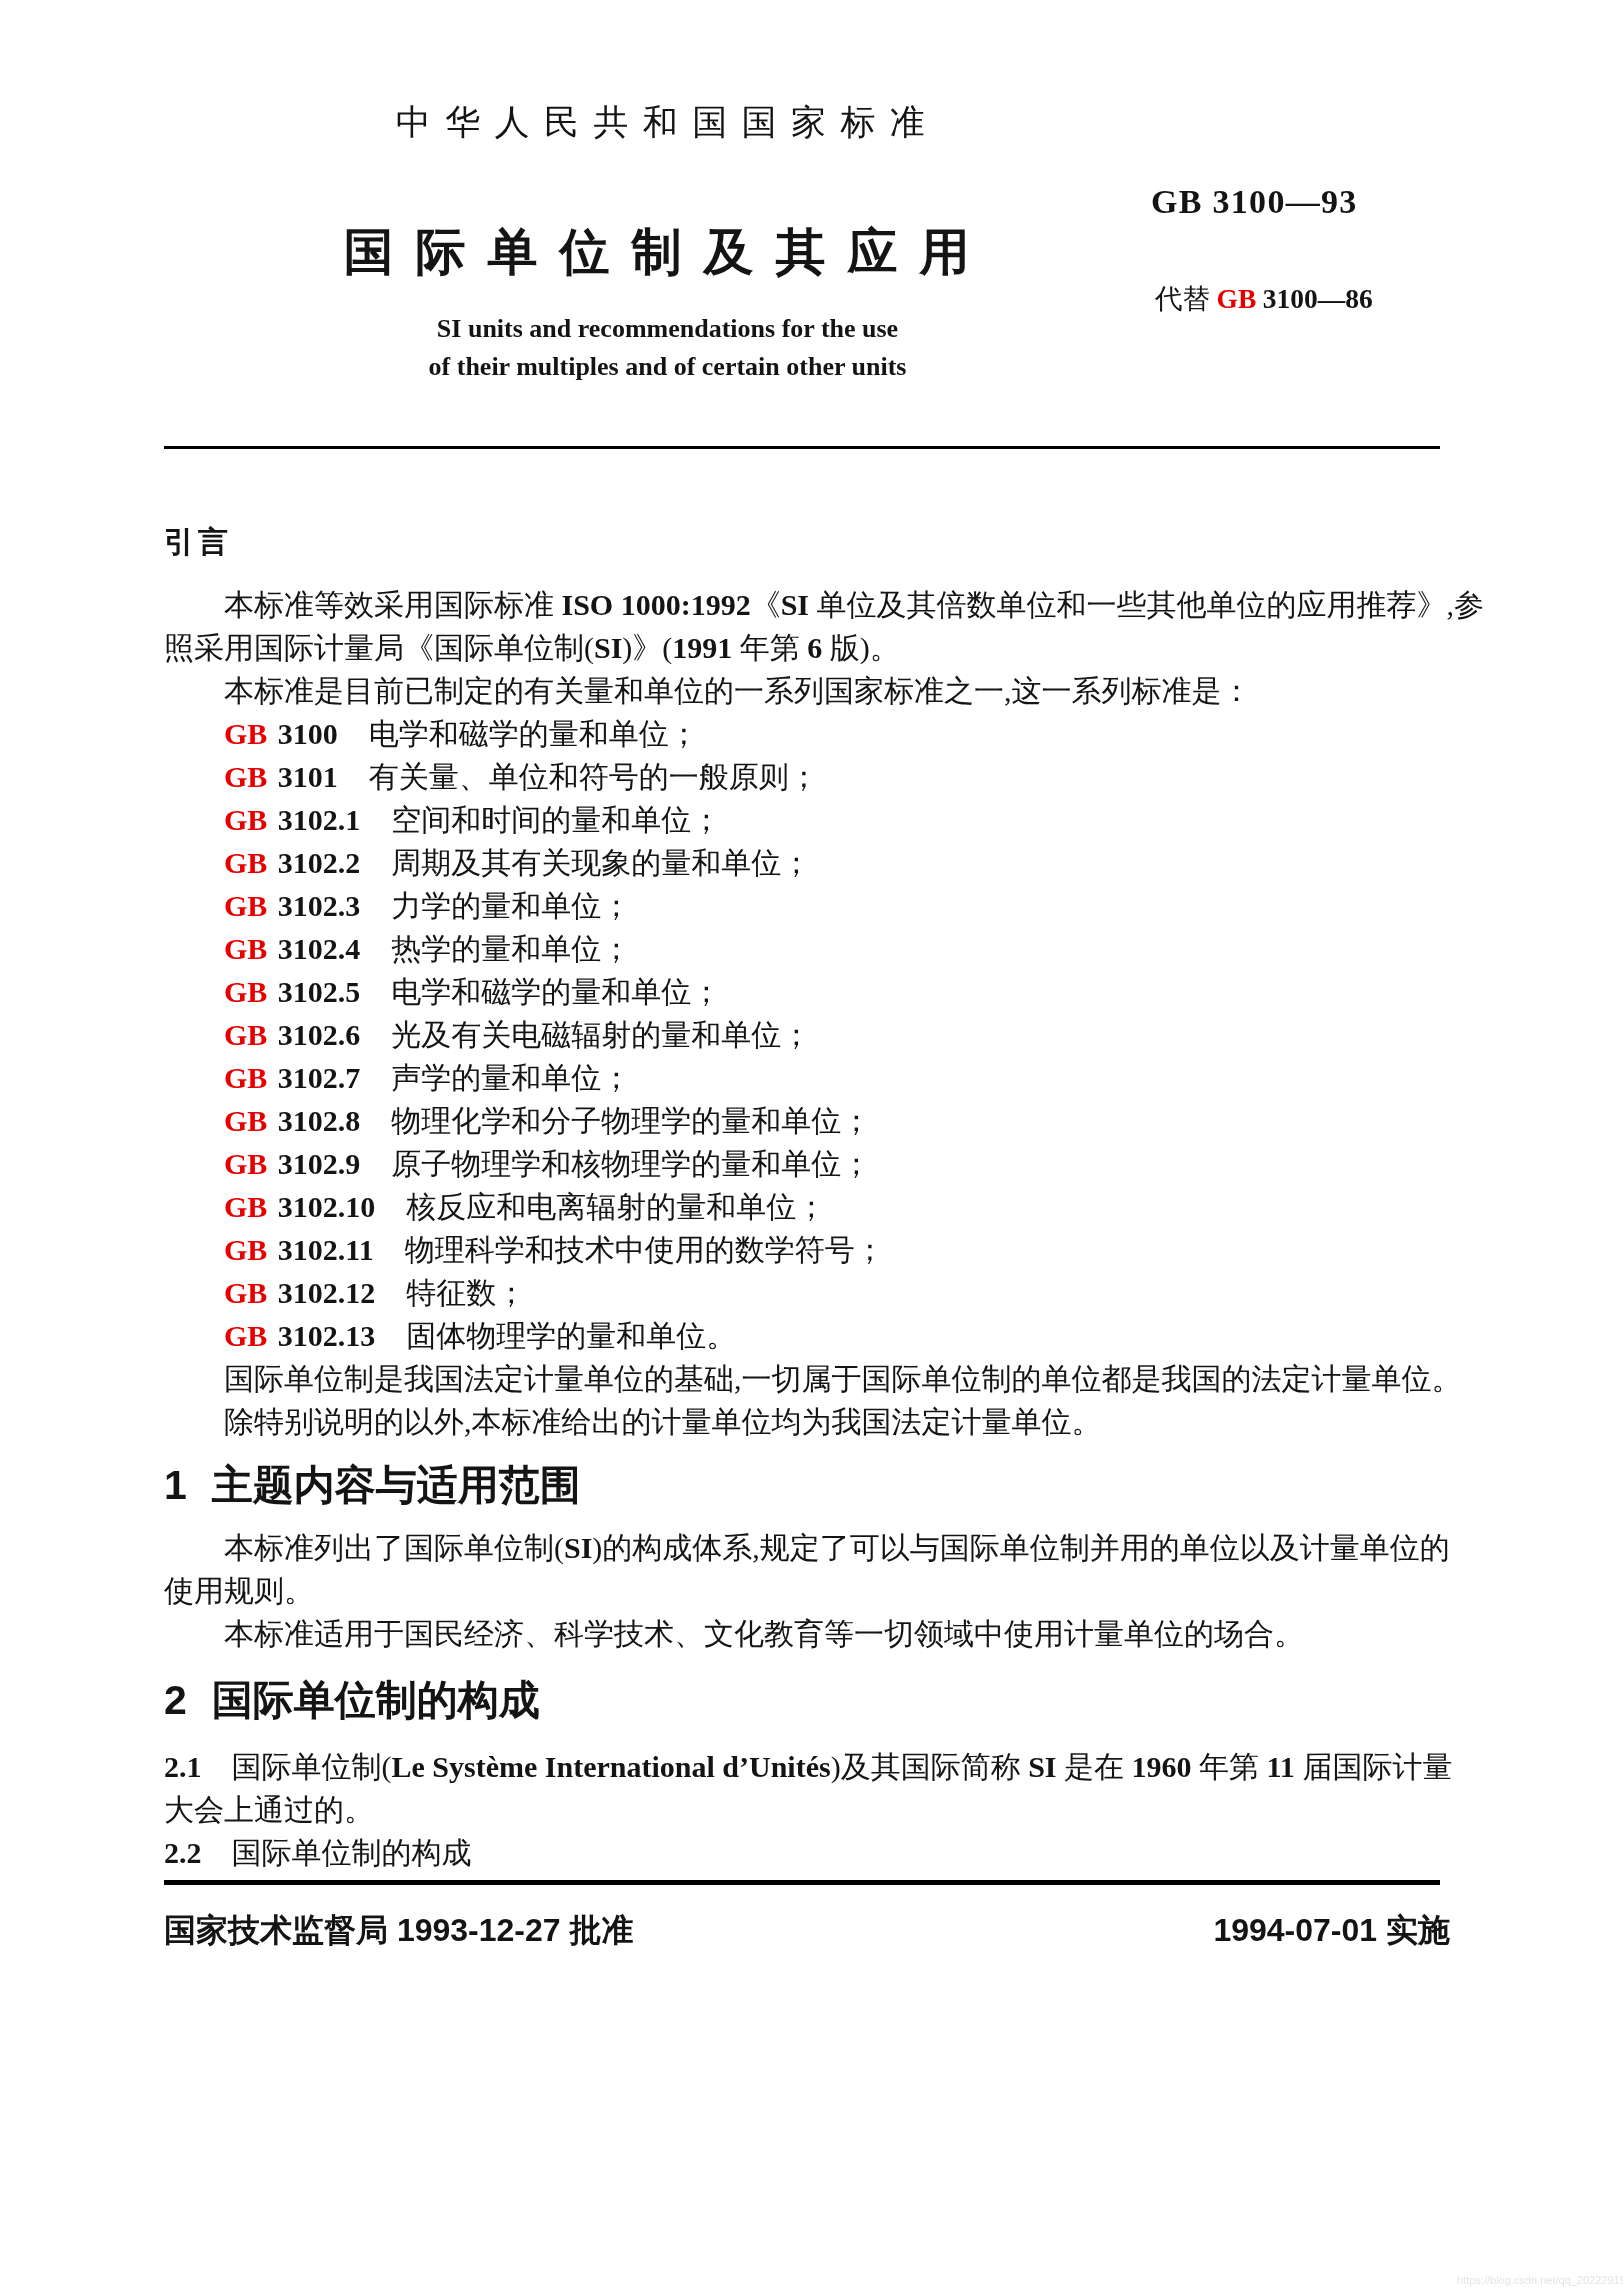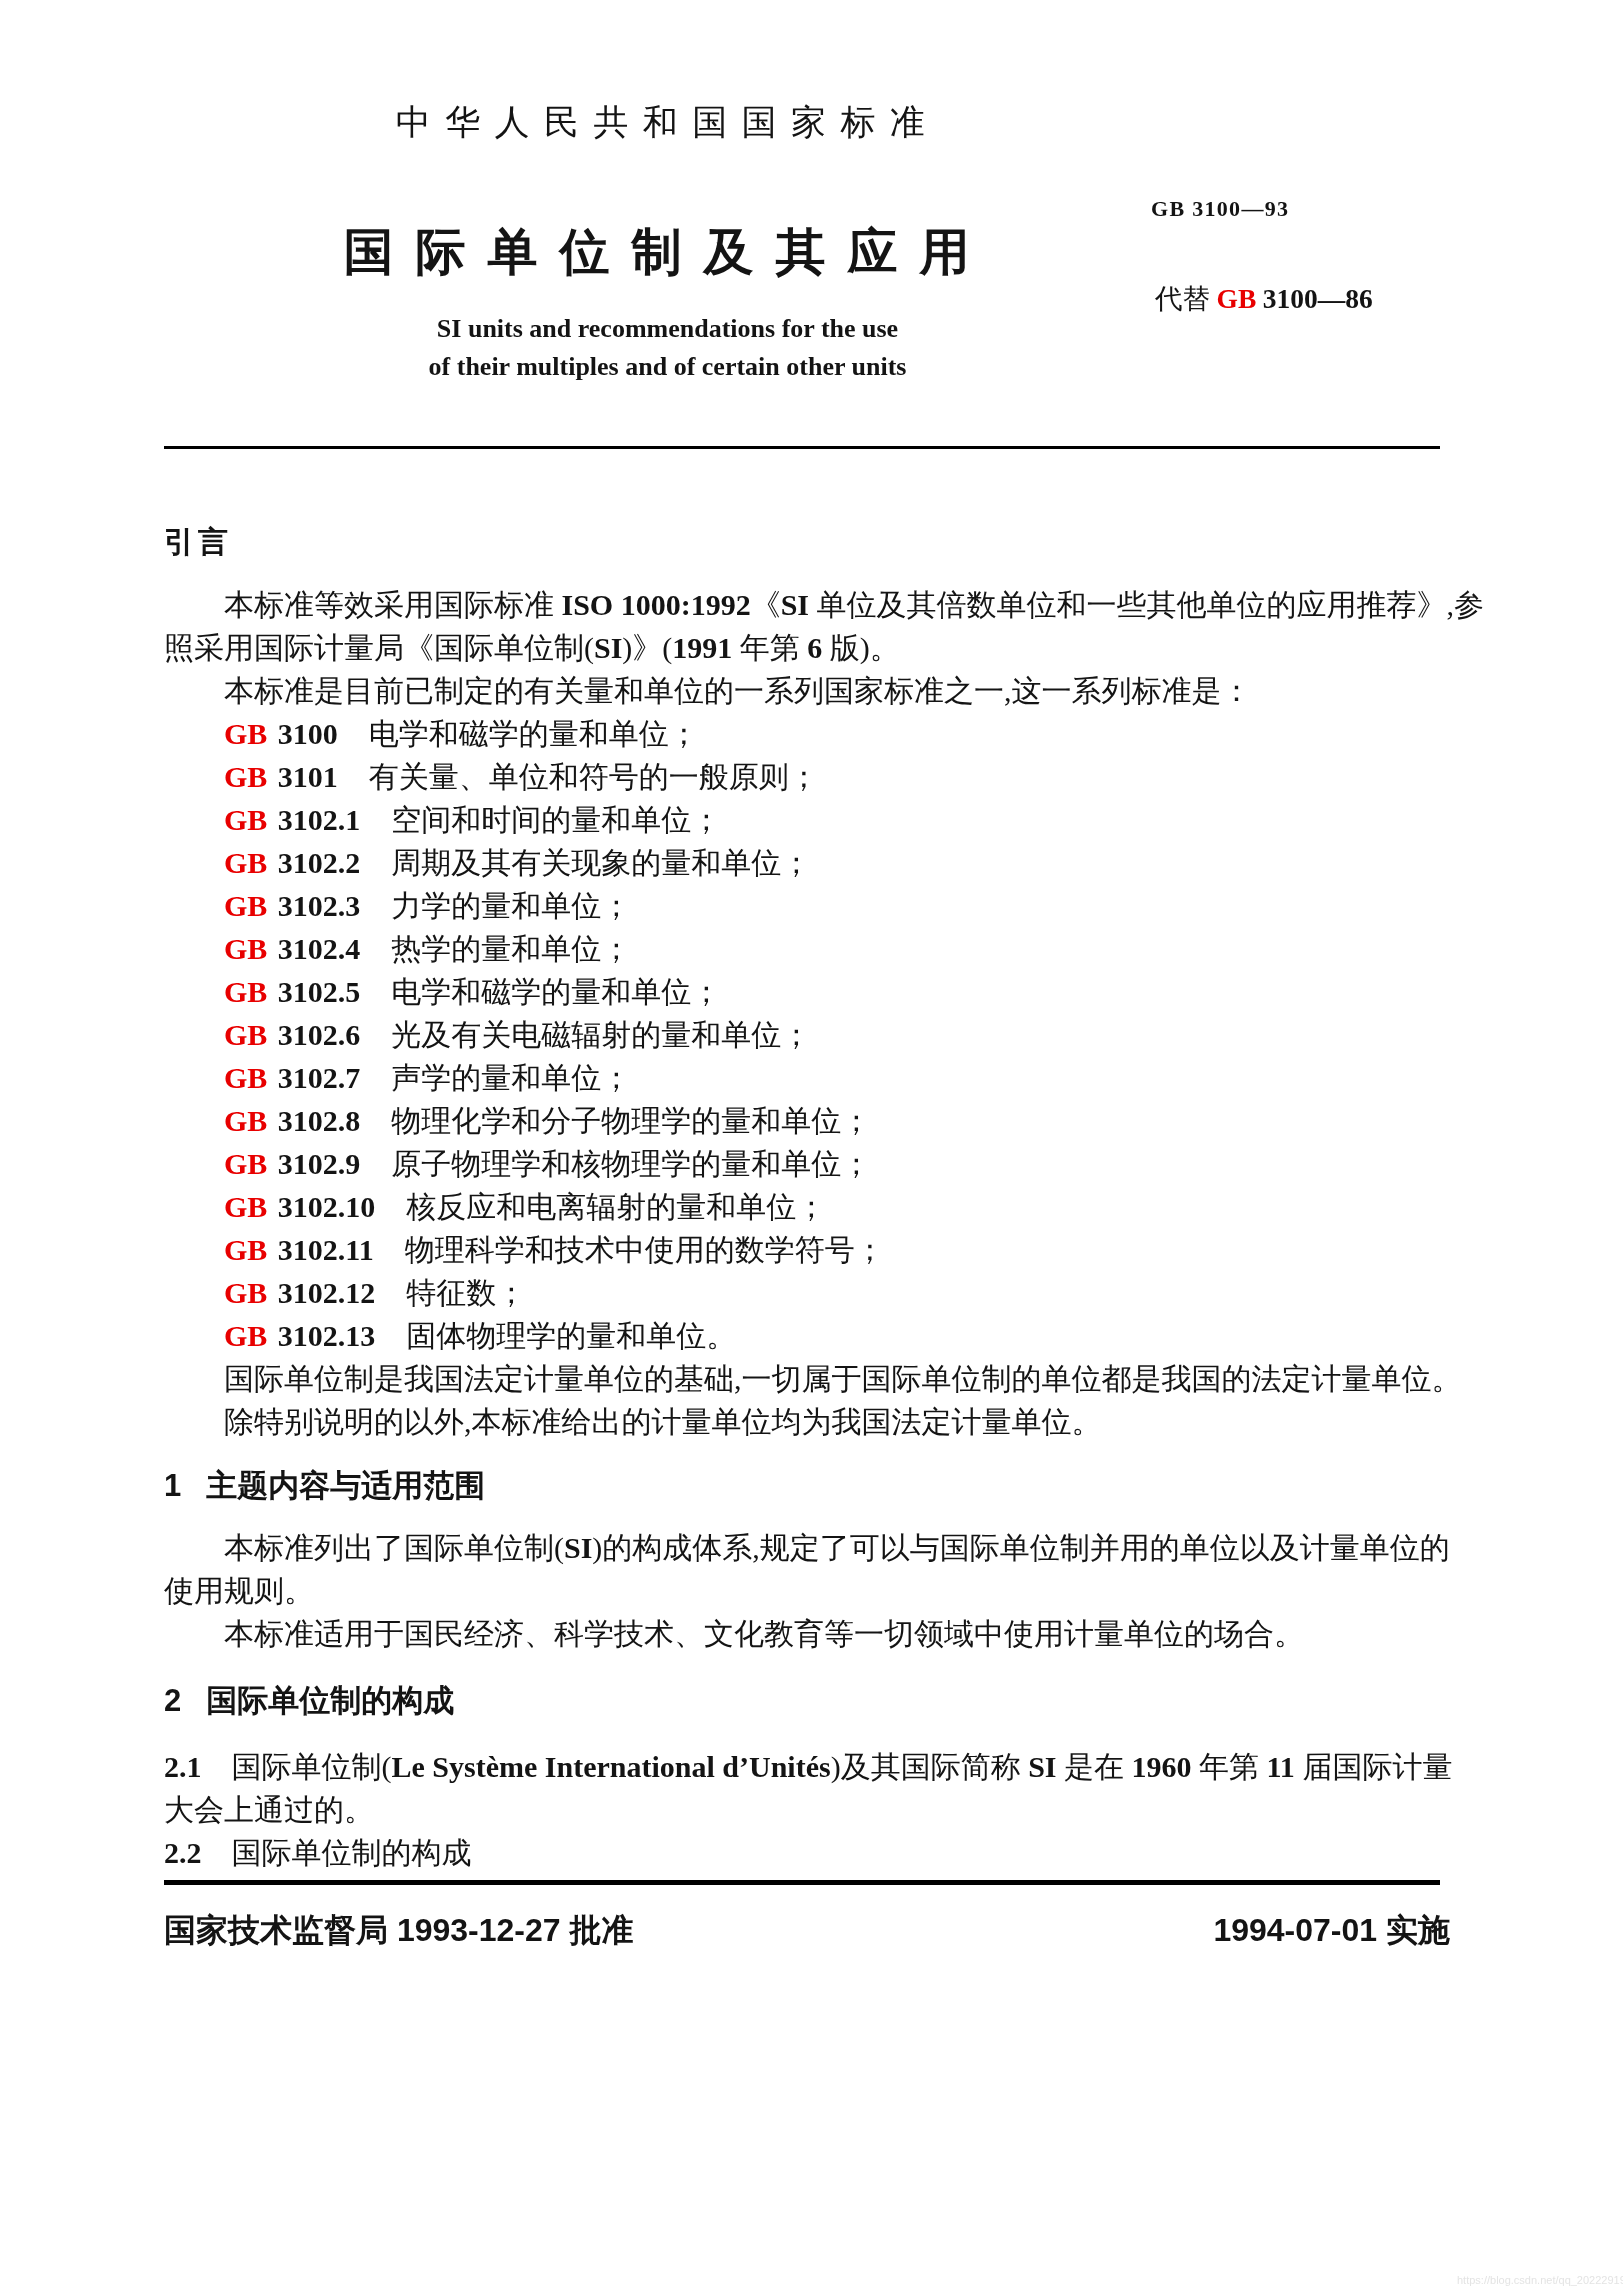--- a/index.html
+++ b/index.html
@@ -18,22 +18,22 @@
     font-size:35px;letter-spacing:14.4px;font-weight:400;white-space:nowrap;
   }
   .hdr-doc{
     position:absolute;left:0;top:219px;width:100%;
     font-size:50px;letter-spacing:22px;font-weight:700;white-space:nowrap;
   }
   .hdr-en{position:absolute;left:0;width:100%;font-size:26px;font-weight:700;white-space:nowrap;}
   .hdr-en1{top:314px;}
   .hdr-en2{top:352px;}
   .hdr-gbno{
-    position:absolute;left:1151px;top:196px;
-    font-size:22px;font-weight:700;letter-spacing:1.3px;white-space:nowrap;
+    position:absolute;left:1151px;top:183px;
+    font-size:34px;font-weight:700;letter-spacing:1.3px;white-space:nowrap;
   }
   .hdr-replace{
     position:absolute;left:1155px;top:281px;
     font-size:27.5px;white-space:nowrap;
   }
   .hdr-replace .rep-gb{color:var(--red,#e80000);font-weight:700;margin:0 6.5px;}
   .hdr-replace .rep-no{font-weight:700;margin-top:29px;}
   .rule-top{position:absolute;left:164px;top:446px;width:1276px;height:2.6px;background:#000;}
   
   .body-flow{
@@ -43,21 +43,21 @@
   .line{white-space:nowrap;}
   .ind{padding-left:60px;}
   .b{font-weight:700;}
   .h-intro{
     font-family:"Liberation Sans","DejaVu Sans",sans-serif;
     font-weight:600;font-size:30px;letter-spacing:3.9px;
     margin-bottom:19.6px;
   }
   .sec-heading{
     font-family:"Liberation Sans","DejaVu Sans",sans-serif;
-    font-weight:700;font-size:31px;
+    font-weight:700;font-size:41px;
   }
   .sec-heading .sec-num{margin-right:25px;}
   .h1x{margin-top:21px;margin-bottom:19.6px;}
   .h2x{margin-top:23.6px;margin-bottom:23px;}
   
   .gb-item{}
   .gb-label{color:var(--red,#e80000);font-weight:700;margin-right:10.5px;}
   .gb-no{font-weight:700;margin-right:31px;}
   
   .rule-bottom{position:absolute;left:164px;top:1880px;width:1276px;height:5.2px;background:#000;}

